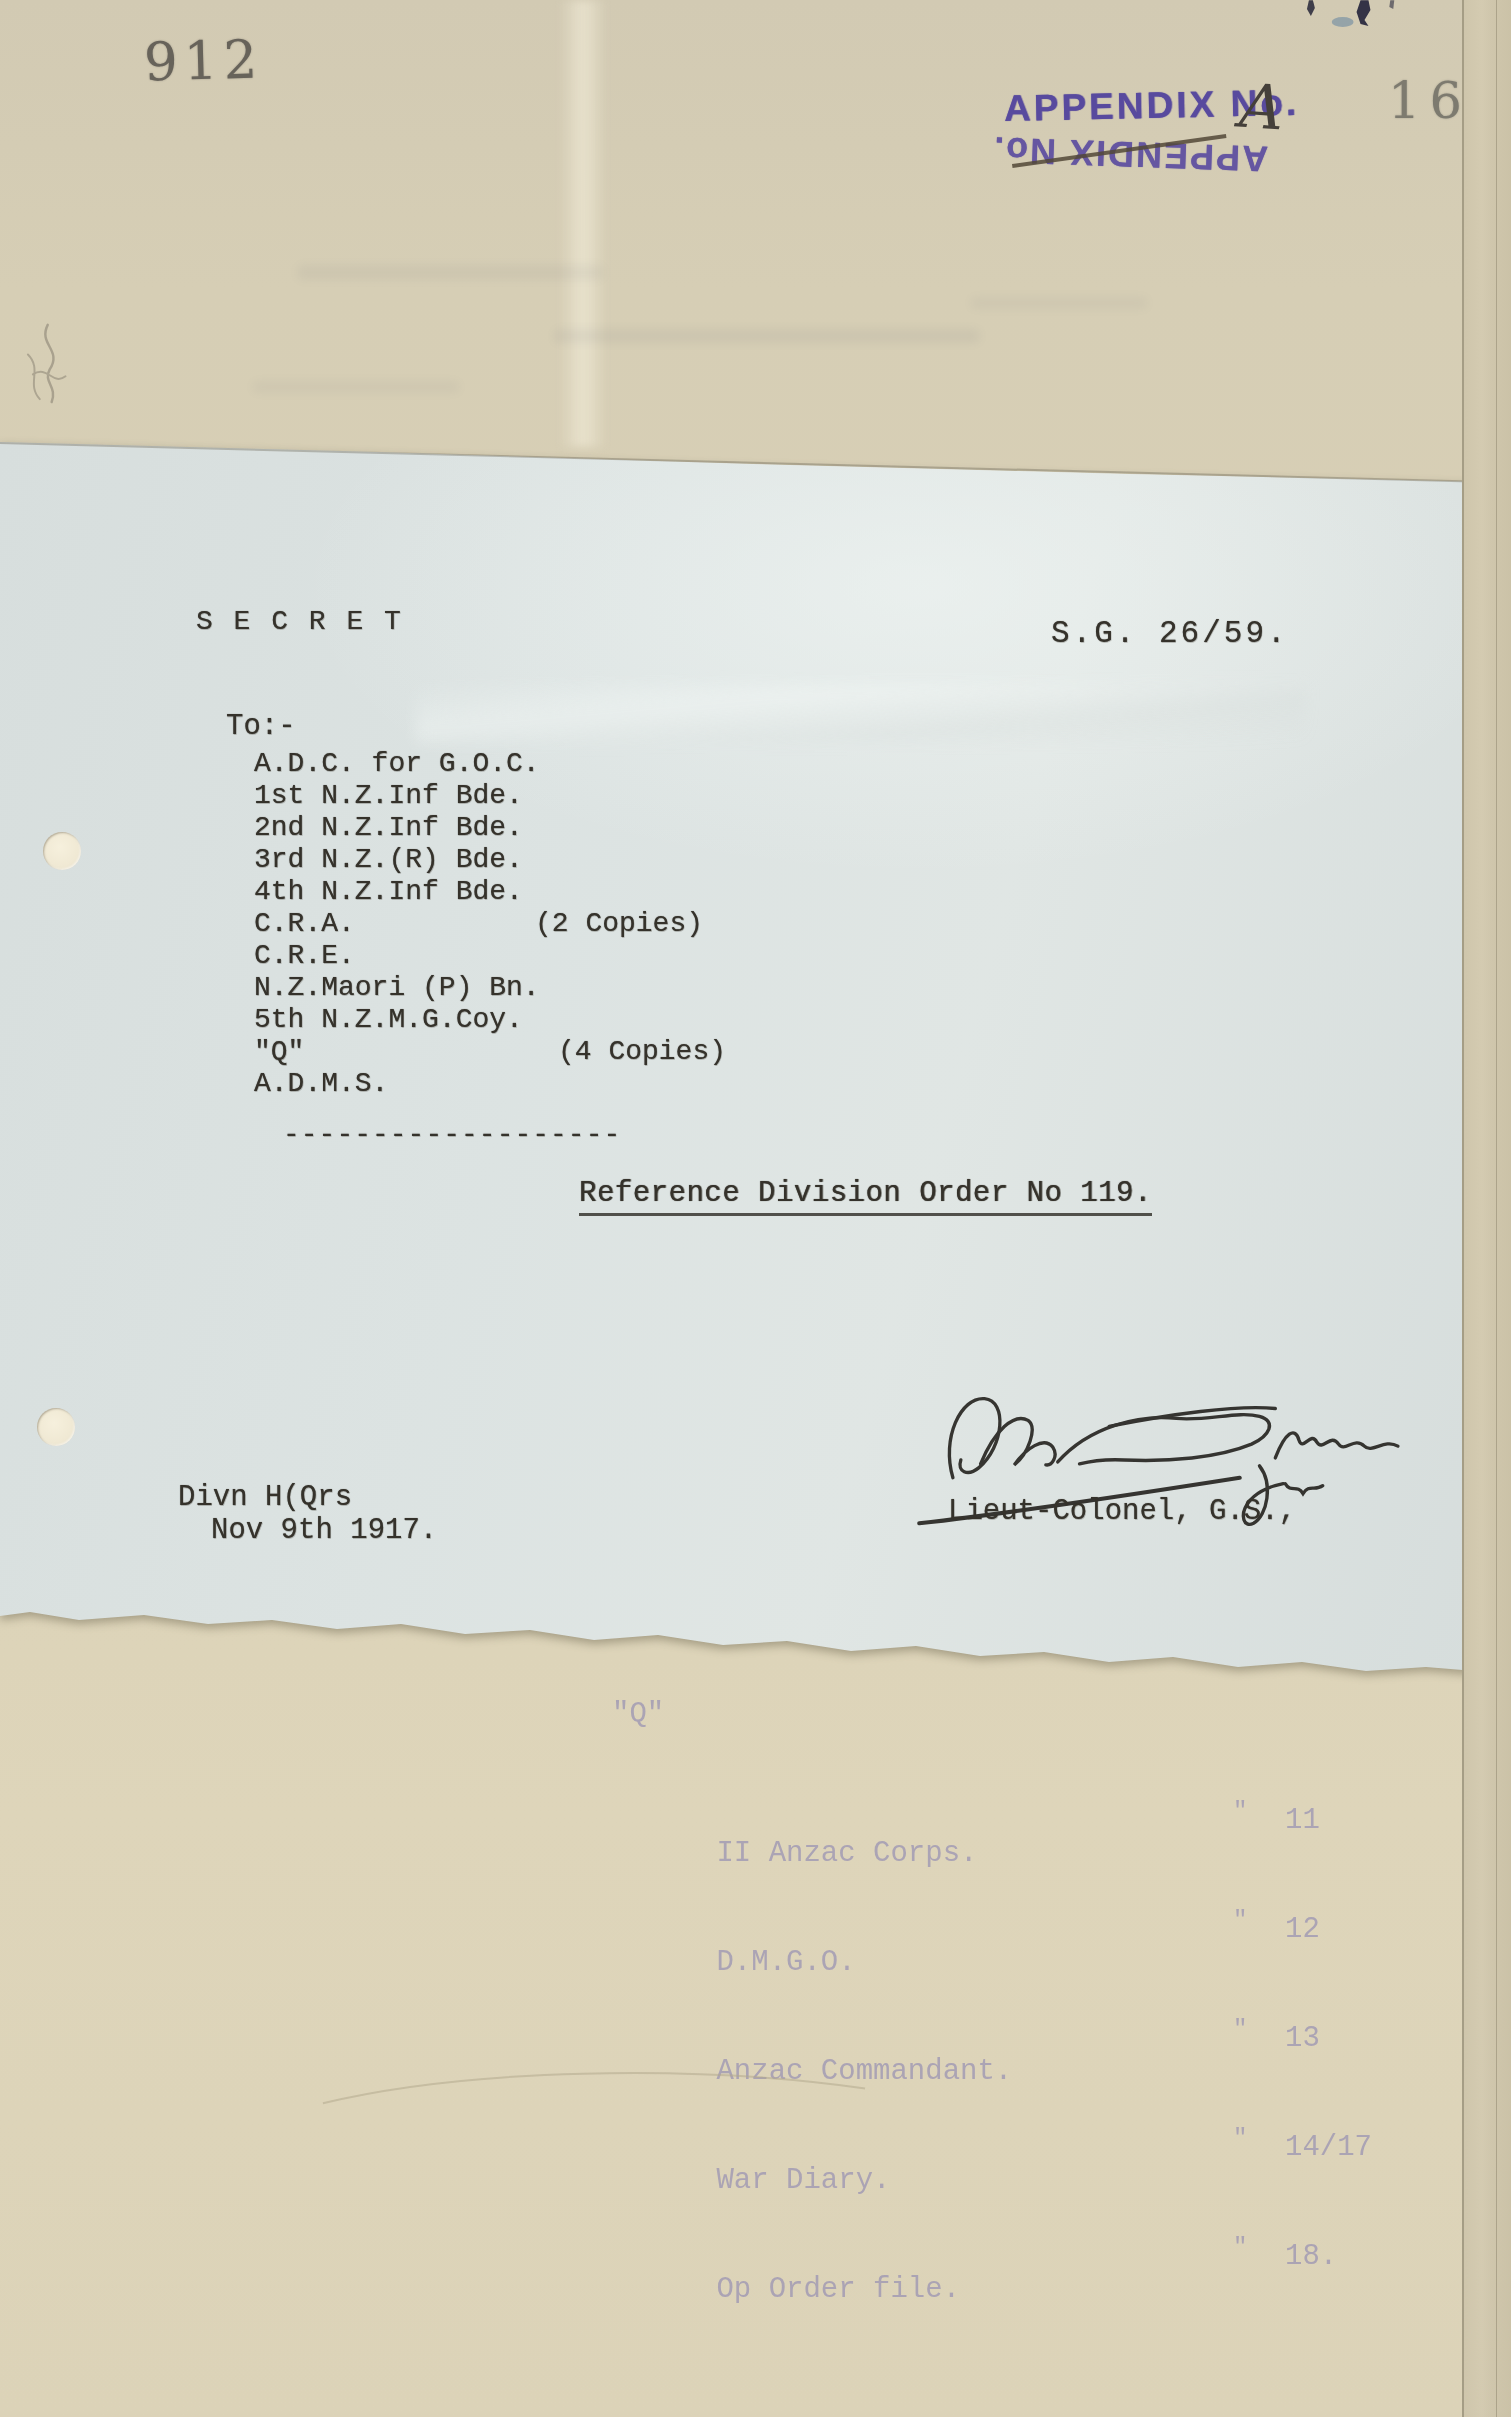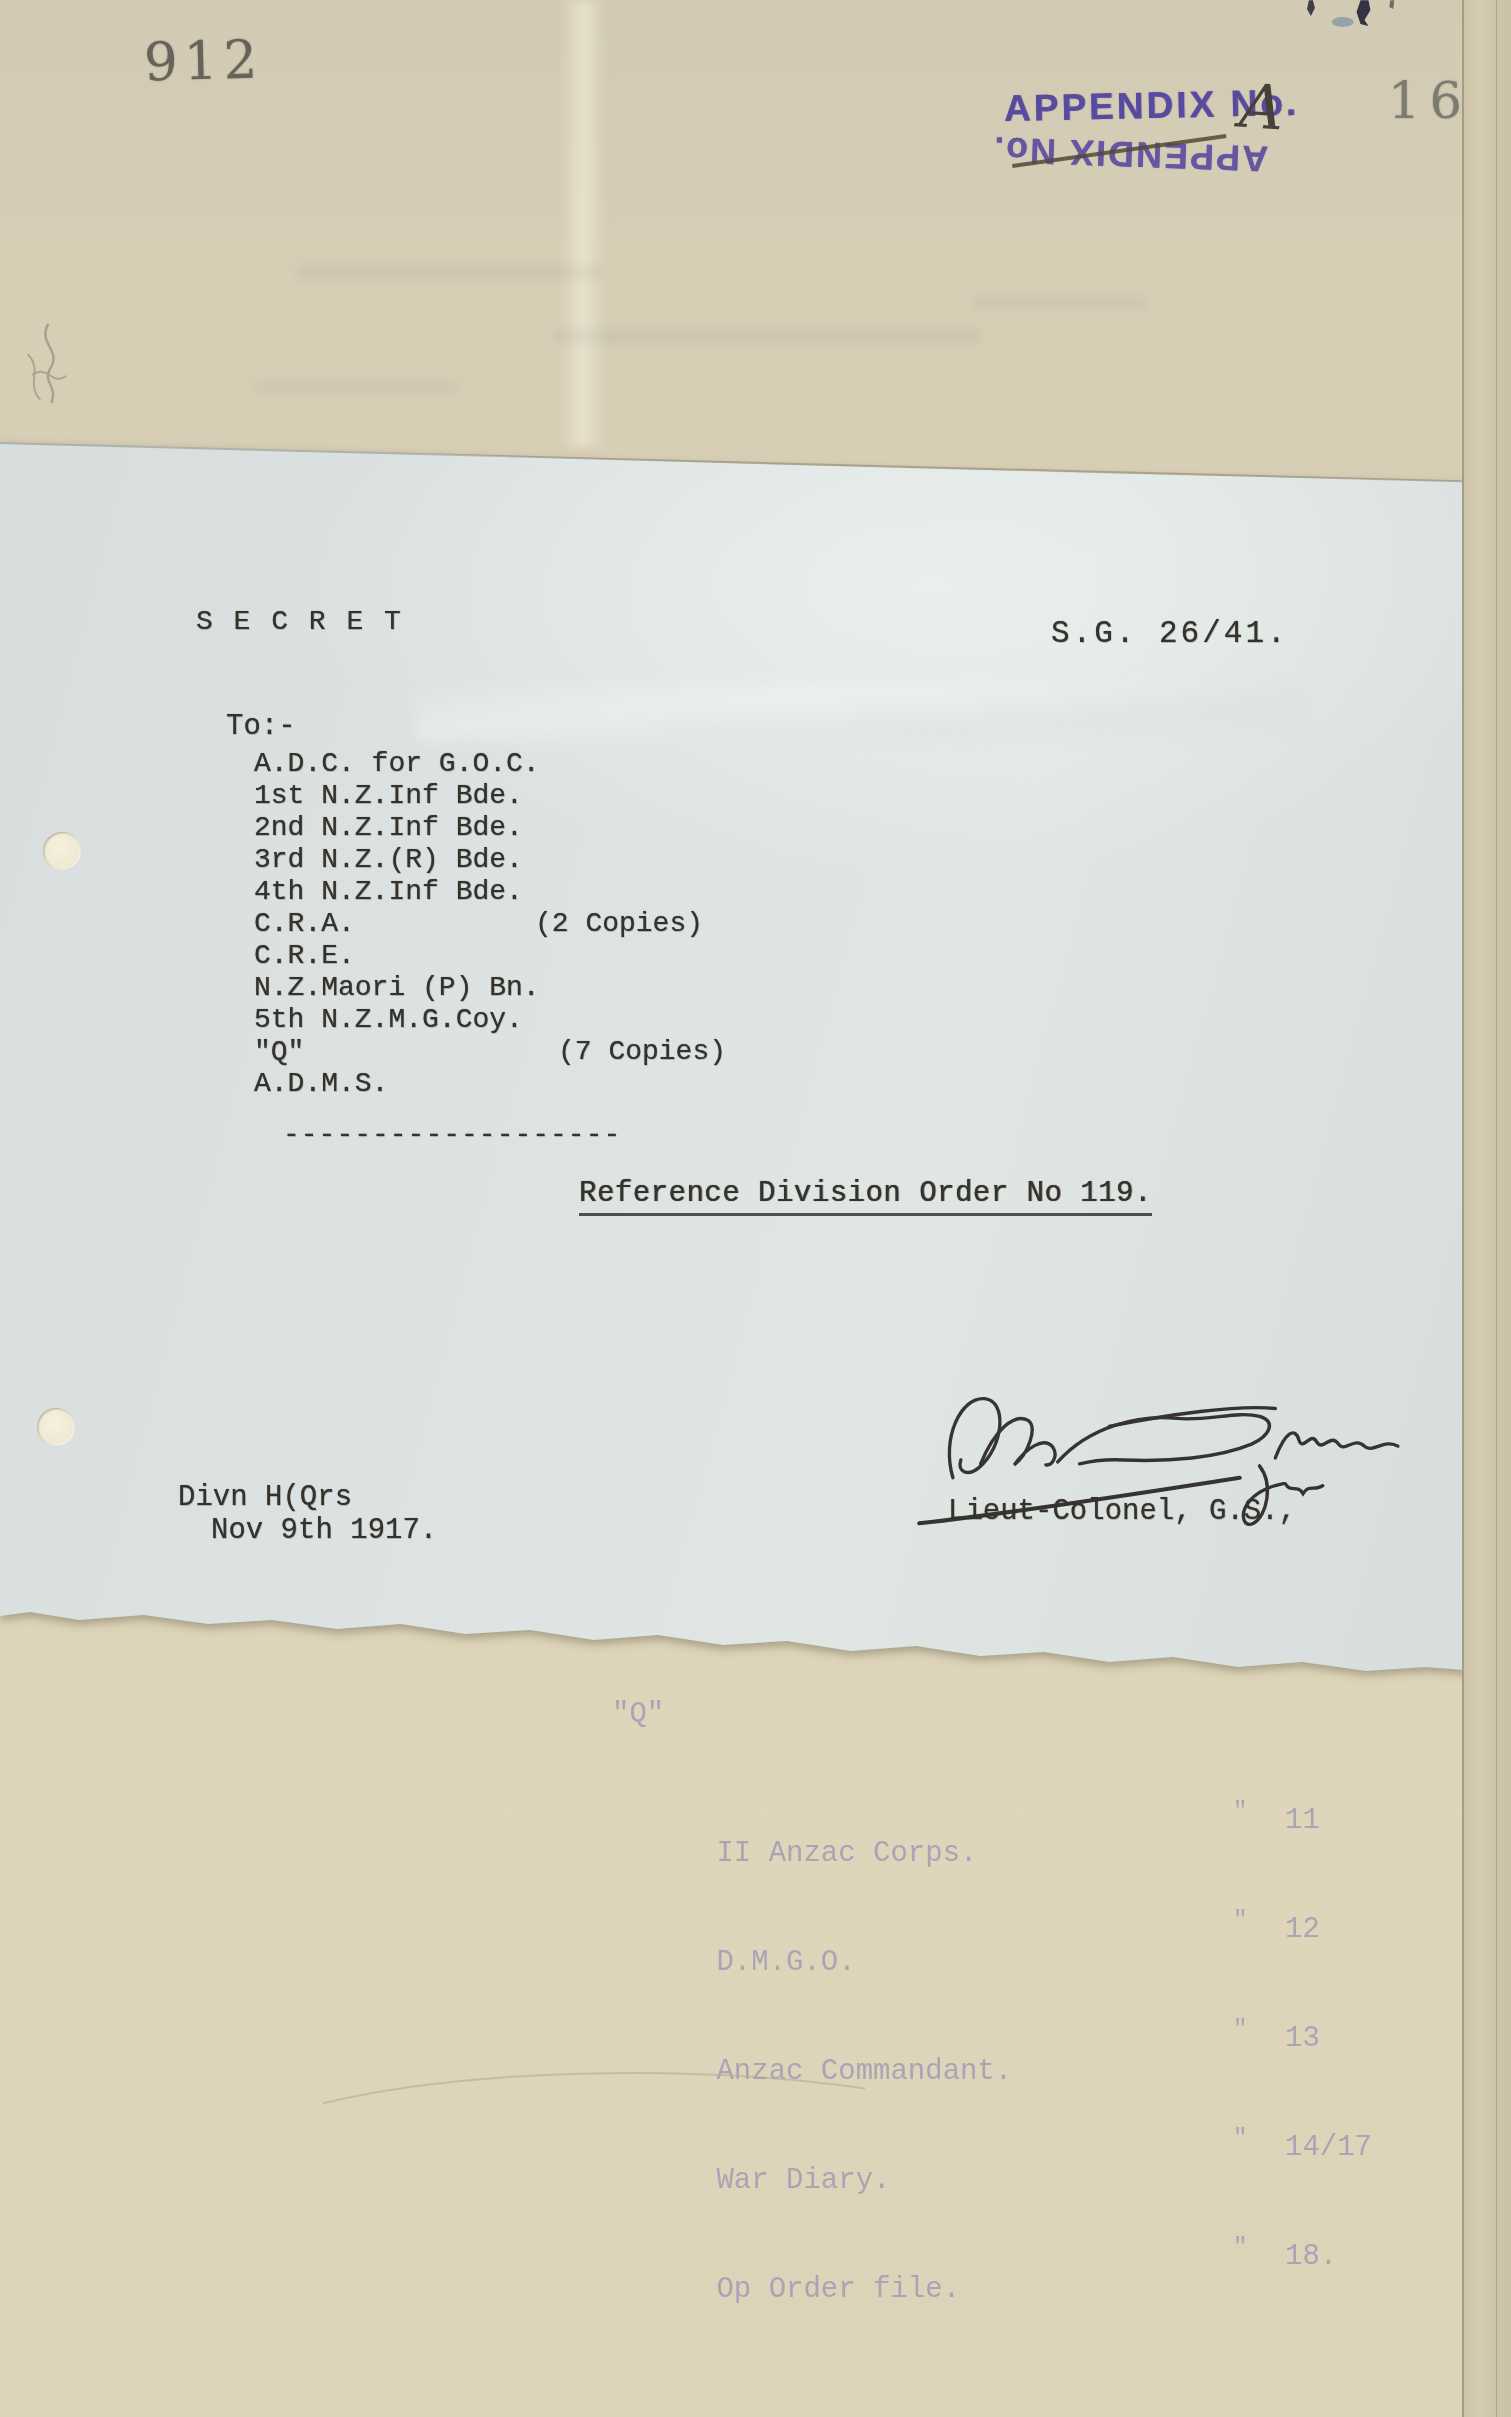--- a/index.html
+++ b/index.html
@@ -164,34 +164,34 @@
 
   <svg class="arc" width="554" height="69" viewBox="0 0 560 70">
     <path d="M5,55 C150,20 380,15 555,40" stroke="#b3a98f" stroke-width="2" fill="none"></path>
   </svg>
 
   <div class="sheet-wrap">
     <div class="sheet">
       <div class="wrinkle"></div>
 
       <div class="typ cls">S E C R E T</div>
-      <div class="typ sgref">S.G. 26/41.</div>
+      <div class="typ sgref">S.G. 26/59.</div>
       <div class="typ tolabel">To:-</div>
 
       <div class="dist">
         <div class="drow"><span>A.D.C. for G.O.C.</span></div>
         <div class="drow"><span>1st N.Z.Inf Bde.</span></div>
         <div class="drow"><span>2nd N.Z.Inf Bde.</span></div>
         <div class="drow"><span>3rd N.Z.(R) Bde.</span></div>
         <div class="drow"><span>4th N.Z.Inf Bde.</span></div>
         <div class="drow"><span>C.R.A.</span><span class="copies c2">(2 Copies)</span></div>
         <div class="drow"><span>C.R.E.</span></div>
         <div class="drow"><span>N.Z.Maori (P) Bn.</span></div>
         <div class="drow"><span>5th N.Z.M.G.Coy.</span></div>
-        <div class="drow"><span>"Q"</span><span class="copies c7">(7 Copies)</span></div>
+        <div class="drow"><span>"Q"</span><span class="copies c7">(4 Copies)</span></div>
         <div class="drow"><span>A.D.M.S.</span></div>
       </div>
 
       <div class="typ sep">-------------------</div>
       <div class="typ orderref">Reference Division Order No 119.</div>
 
       <svg class="signature" width="515" height="178" viewBox="0 0 520 180">
         <g stroke="#1f1d19" stroke-width="3.4" fill="none" stroke-linecap="round" opacity=".88">
           <path d="M42,112 C30,72 50,30 74,32 C97,34 94,80 68,102 C57,111 46,106 50,94"></path>
           <path d="M70,98 C84,64 104,46 118,54 C128,61 118,88 104,99 C116,82 134,70 143,81 C149,90 142,100 136,99"></path>

